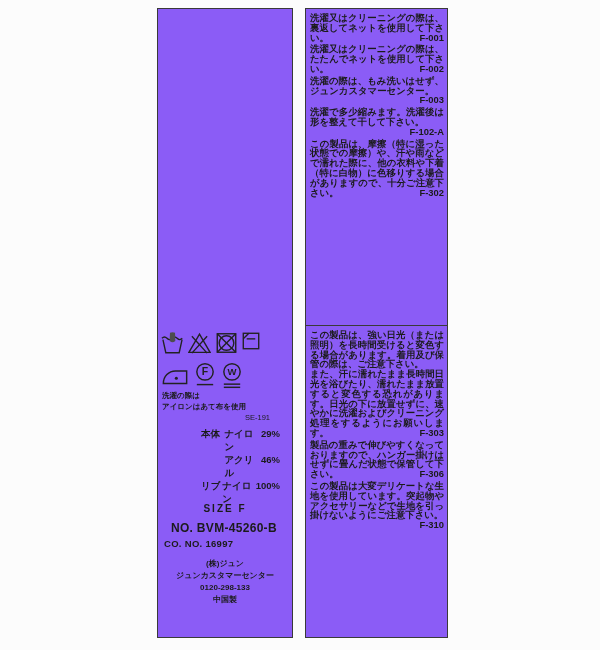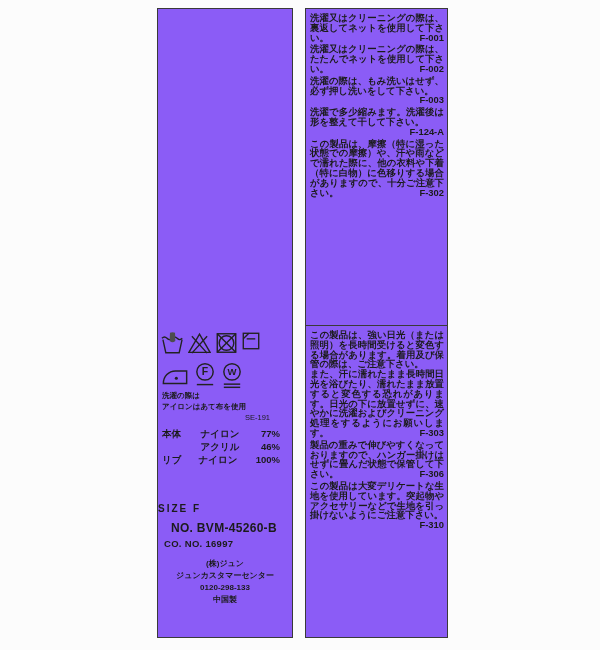--- a/index.html
+++ b/index.html
@@ -31,24 +31,24 @@
   .sym-row{position:absolute;display:flex;align-items:flex-start;}
   #sym-row-1{top:323px;left:3px;gap:4px;}
   #sym-row-2{top:353px;left:4px;gap:7px;}
   .icon svg{display:block;}
   .sym-stroke{stroke:#222;fill:none;stroke-width:1.6;stroke-linecap:butt;}
   #iron-icon{margin-top:3px;}
   .notes{position:absolute;top:382px;left:4px;font-size:7.5px;font-weight:bold;line-height:10.5px;}
   .se-code{position:absolute;top:404px;right:22px;font-size:7.5px;font-weight:normal;}
   .comp{position:absolute;top:418px;left:4px;right:12px;font-size:9.5px;font-weight:bold;line-height:13px;}
   .comp-row{display:flex;}
-  .c-part{width:39px;}
+  .c-part{width:39px;margin-left:39px;}
   .c-mat{width:61px;}
   .c-pct{flex:1;text-align:right;}
-  .size-line{position:absolute;top:494px;left:0;right:0;text-align:left;font-size:10px;font-weight:bold;letter-spacing:2px;}
+  .size-line{position:absolute;top:494px;left:0;right:0;text-align:center;font-size:10px;font-weight:bold;letter-spacing:2px;}
   .prod-no{position:absolute;top:512px;left:13px;font-size:12px;font-weight:bold;letter-spacing:.3px;}
   .co-no{position:absolute;top:529px;left:6px;font-size:9.5px;font-weight:bold;letter-spacing:.3px;}
   .company-block{position:absolute;top:549px;left:0;right:0;text-align:center;font-size:8px;font-weight:bold;line-height:12px;}
 </style>
 </head>
 <body>
 
 <div class="panel" id="left-panel">
 
   <div class="sym-row" id="sym-row-1">
@@ -111,21 +111,21 @@
     <div>洗濯の際は</div>
     <div>アイロンはあて布を使用</div>
   </div>
 
   <div class="se-code">SE-191</div>
 
   <div class="comp">
     <div class="comp-row">
       <span class="c-part">本体</span>
       <span class="c-mat">ナイロン</span>
-      <span class="c-pct">77%</span>
+      <span class="c-pct">29%</span>
     </div>
     <div class="comp-row">
       <span class="c-part"></span>
       <span class="c-mat">アクリル</span>
       <span class="c-pct">46%</span>
     </div>
     <div class="comp-row">
       <span class="c-part">リブ</span>
       <span class="c-mat">ナイロン</span>
       <span class="c-pct">100%</span>
@@ -149,26 +149,26 @@
   <div class="sec sec-top">
     <div class="care-item">
       <span class="jp-text">洗濯又はクリーニングの際は、裏返してネットを使用して下さい。</span>
       <span class="f-code">F-001</span>
     </div>
     <div class="care-item">
       <span class="jp-text">洗濯又はクリーニングの際は、たたんでネットを使用して下さい。</span>
       <span class="f-code">F-002</span>
     </div>
     <div class="care-item">
-      <span class="jp-text">洗濯の際は、もみ洗いはせず、必ず押し洗いをして下さい。</span>
+      <span class="jp-text">洗濯の際は、もみ洗いはせず、ジュンカスタマーセンター。</span>
       <span class="f-code">F-003</span>
     </div>
     <div class="care-item">
       <span class="jp-text">洗濯で多少縮みます。洗濯後は形を整えて干して下さい。</span>
-      <span class="f-code">F-124-A</span>
+      <span class="f-code">F-102-A</span>
     </div>
     <div class="care-item">
       <span class="jp-text">この製品は、摩擦（特に湿った状態での摩擦）や、汗や雨などで濡れた際に、他の衣料や下着（特に白物）に色移りする場合がありますので、十分ご注意下さい。</span>
       <span class="f-code">F-302</span>
     </div>
   </div>
 
   <div class="sec">
     <div class="care-item">
       <span class="jp-text">この製品は、強い日光（または照明）を長時間受けると変色する場合があります。着用及び保管の際は、ご注意下さい。

